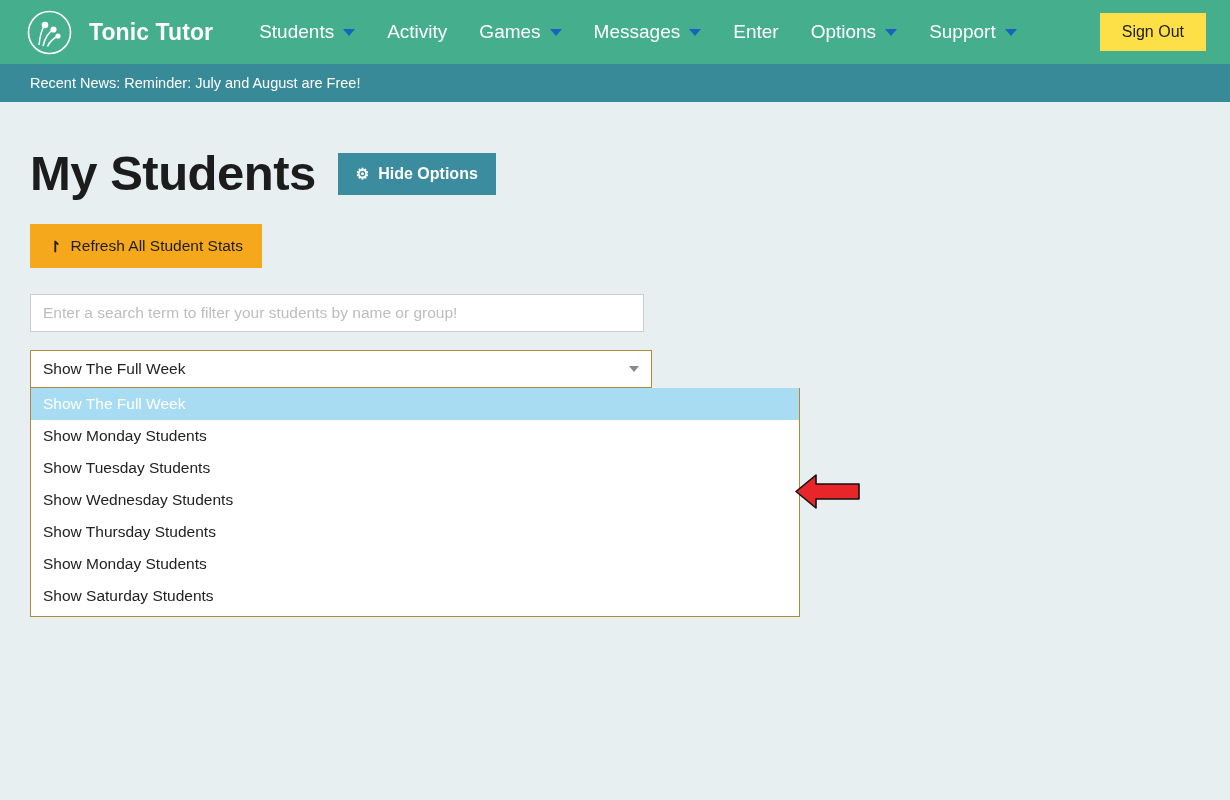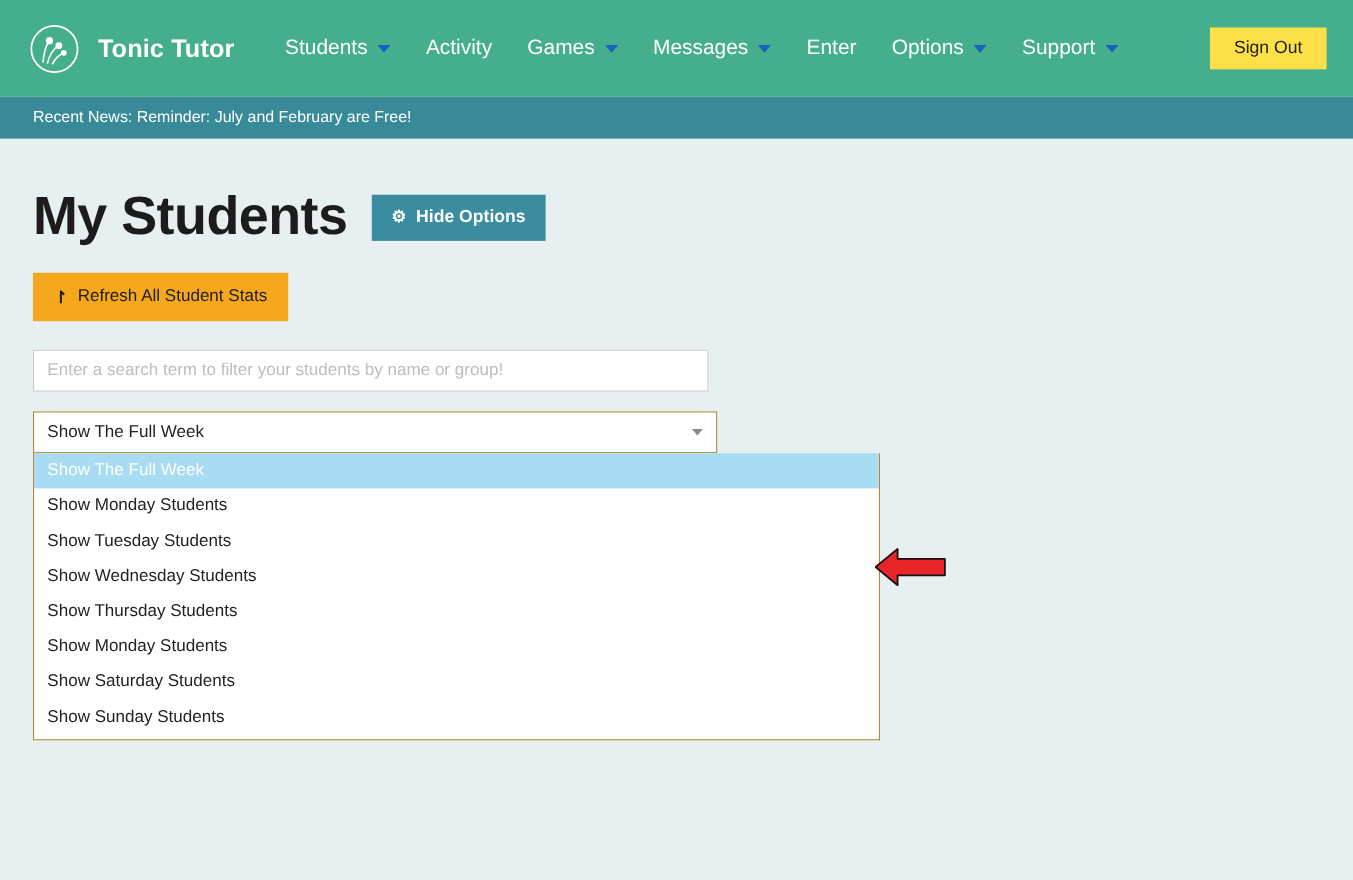--- a/index.html
+++ b/index.html
@@ -8,21 +8,21 @@
     margin: 0; padding: 0;
     width: 1230px; height: 800px;
     overflow: hidden;
     background: #e8eff0;
     font-family: "Liberation Sans", sans-serif;
   }
 
   
   .navbar {
     position: relative;
-    height: 88px;
+    height: 64px;
     background: #45ae8c;
     display: flex;
     align-items: center;
     padding: 0 24px 0 26px;
   }
   .brand-logo {
     width: 47px; height: 47px;
     flex: 0 0 47px;
     margin-right: 16px;
   }
@@ -335,21 +335,21 @@
     <div class="nav-item">
       <span>Support</span>
       <span class="caret"></span>
     </div>
   </div>
 
   <button class="signout-btn">Sign Out</button>
 </div>
 
 <div class="newsbar">
-  <span class="newsbar-text">Recent News: Reminder: July and February are Free!</span>
+  <span class="newsbar-text">Recent News: Reminder: July and August are Free!</span>
 </div>
 
 <div class="content">
 
   <div class="title-row">
     <h1 class="page-title">My Students</h1>
     <button class="hide-options-btn">
       <span class="gear-icon">⚙</span>
       <span>Hide Options</span>
     </button>
@@ -371,21 +371,20 @@
     </div>
 
     <div class="select-menu">
       <div class="select-option selected">Show The Full Week</div>
       <div class="select-option">Show Monday Students</div>
       <div class="select-option">Show Tuesday Students</div>
       <div class="select-option">Show Wednesday Students</div>
       <div class="select-option">Show Thursday Students</div>
       <div class="select-option">Show Monday Students</div>
       <div class="select-option">Show Saturday Students</div>
-      <div class="select-option">Show Sunday Students</div>
     </div>
   </div>
 
   
   <div class="students">
 
     <div class="student-card">
       <div class="student-head">
         <span class="key-badge">🔑</span>
         <span class="student-name">Thomas</span>

